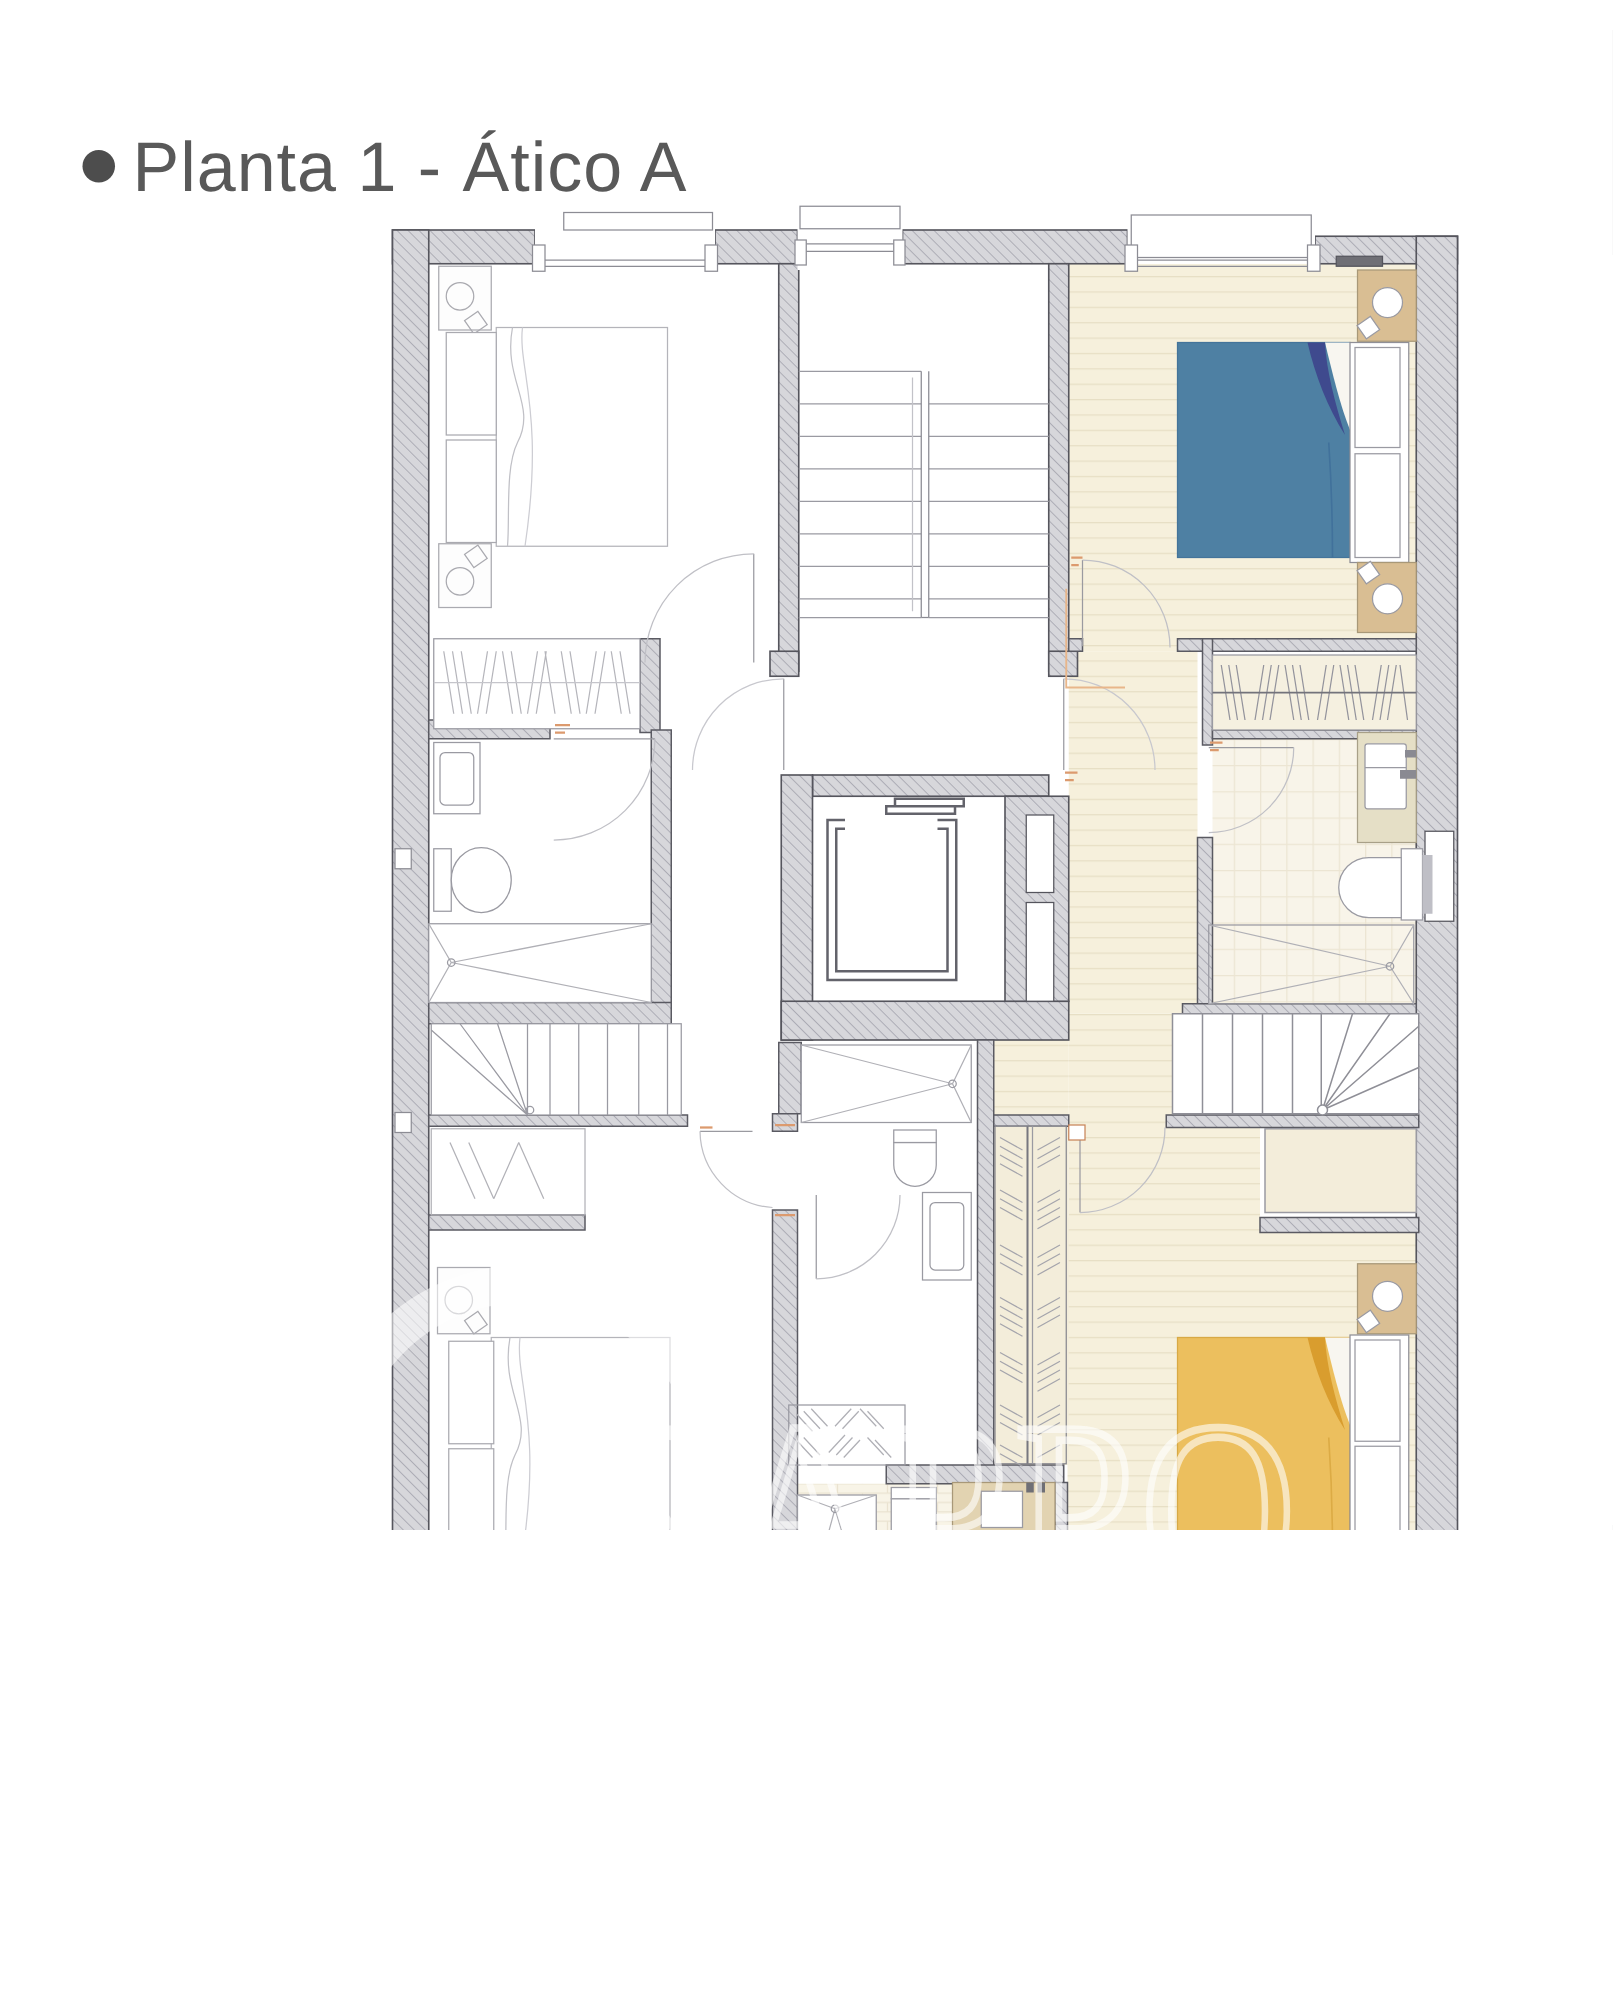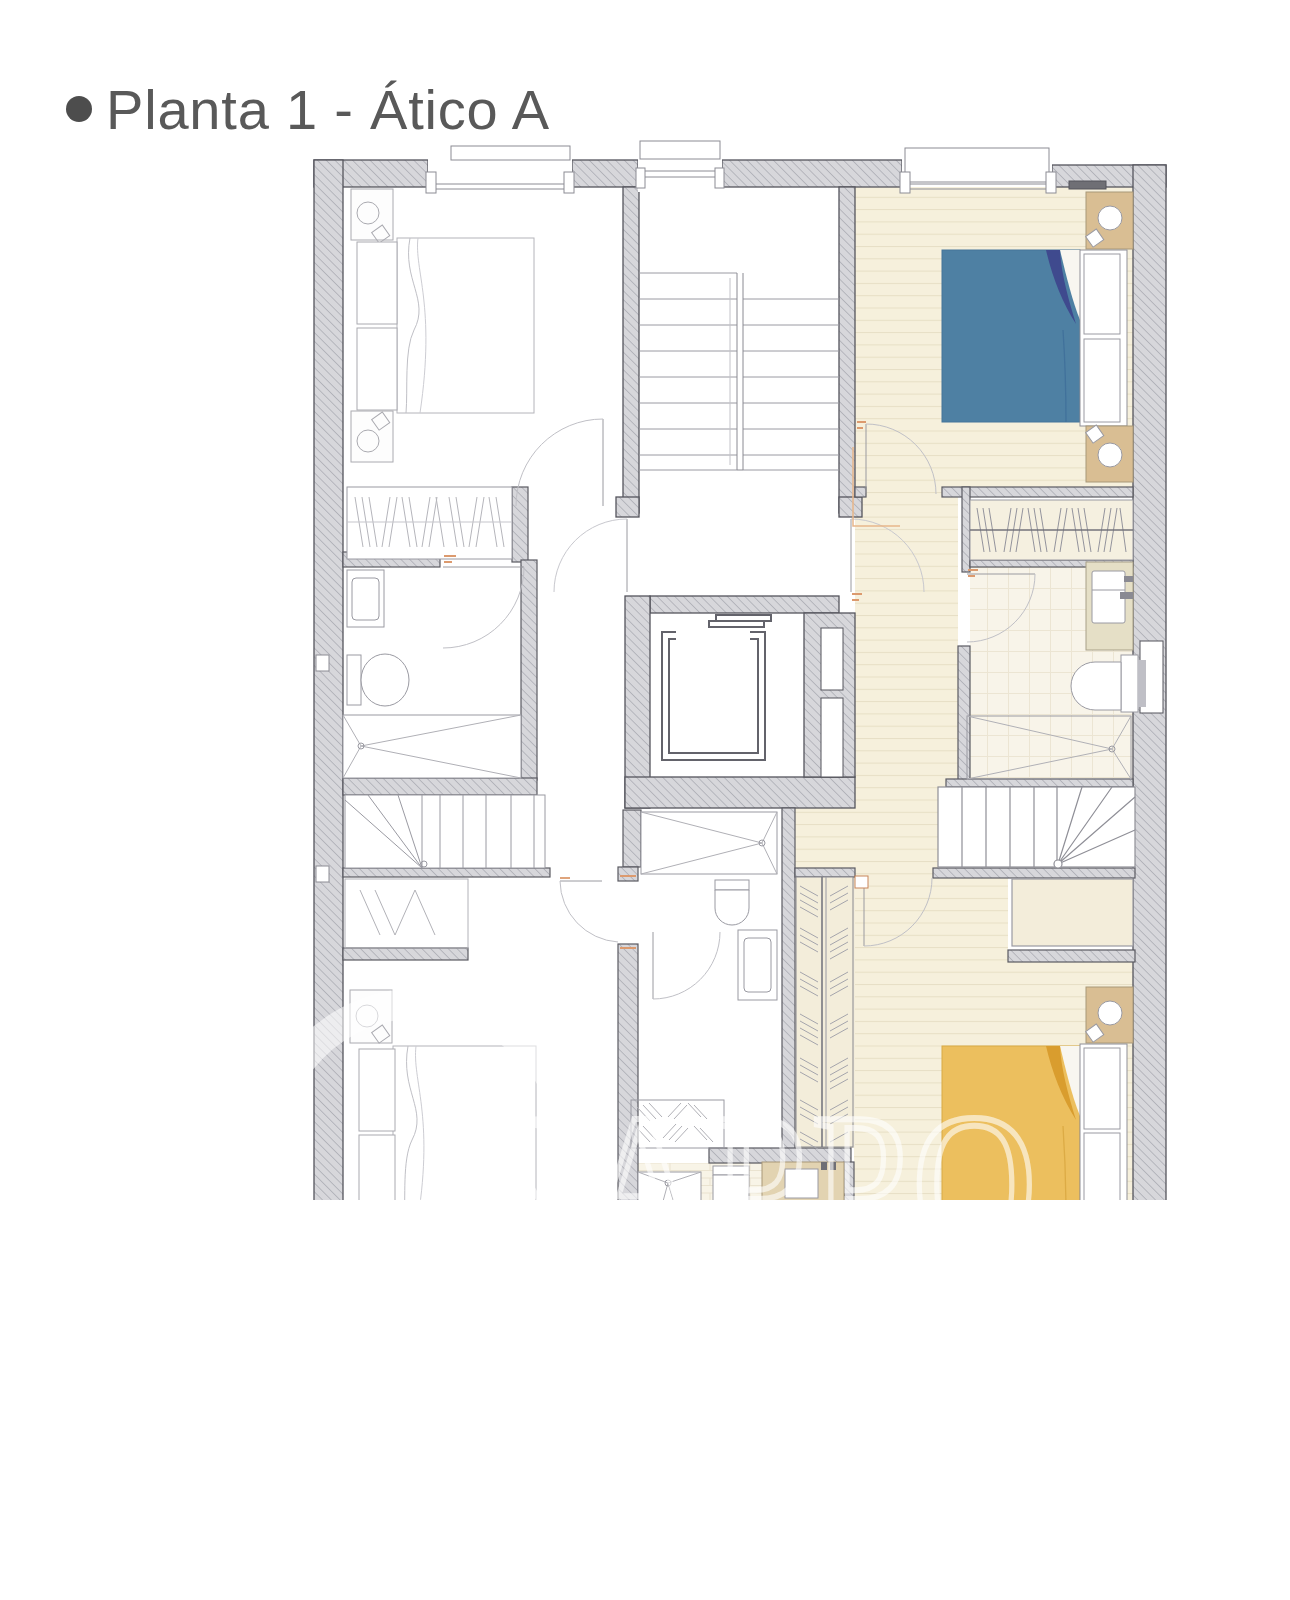--- a/index.html
+++ b/index.html
@@ -1,17 +1,17 @@
 <!DOCTYPE html>
 <html><head>
 <meta charset="utf-8">
 <style>
   html,body{margin:0;padding:0;background:#ffffff;}
   #page{position:relative;width:1290px;height:1200px;background:#e5e5e5;overflow:hidden;
-        font-family:"Liberation Sans", sans-serif;}
+        font-family:"Liberation Sans", sans-serif;margin-top:24px;}
   svg{position:absolute;left:0;top:0;}
 </style>
 </head>
 <body>
 <div id="page">
 <svg width="1290" height="1600" viewBox="0 0 1290 1600" xmlns="http://www.w3.org/2000/svg">
 <defs>
   <pattern id="hatch" width="6.2" height="6.2" patternUnits="userSpaceOnUse" patternTransform="rotate(45)">
     <rect width="6.2" height="6.2" fill="#d7d7db"></rect>
     <line x1="0" y1="0" x2="6.2" y2="0" stroke="#9a9ba5" stroke-width="1.1"></line>

